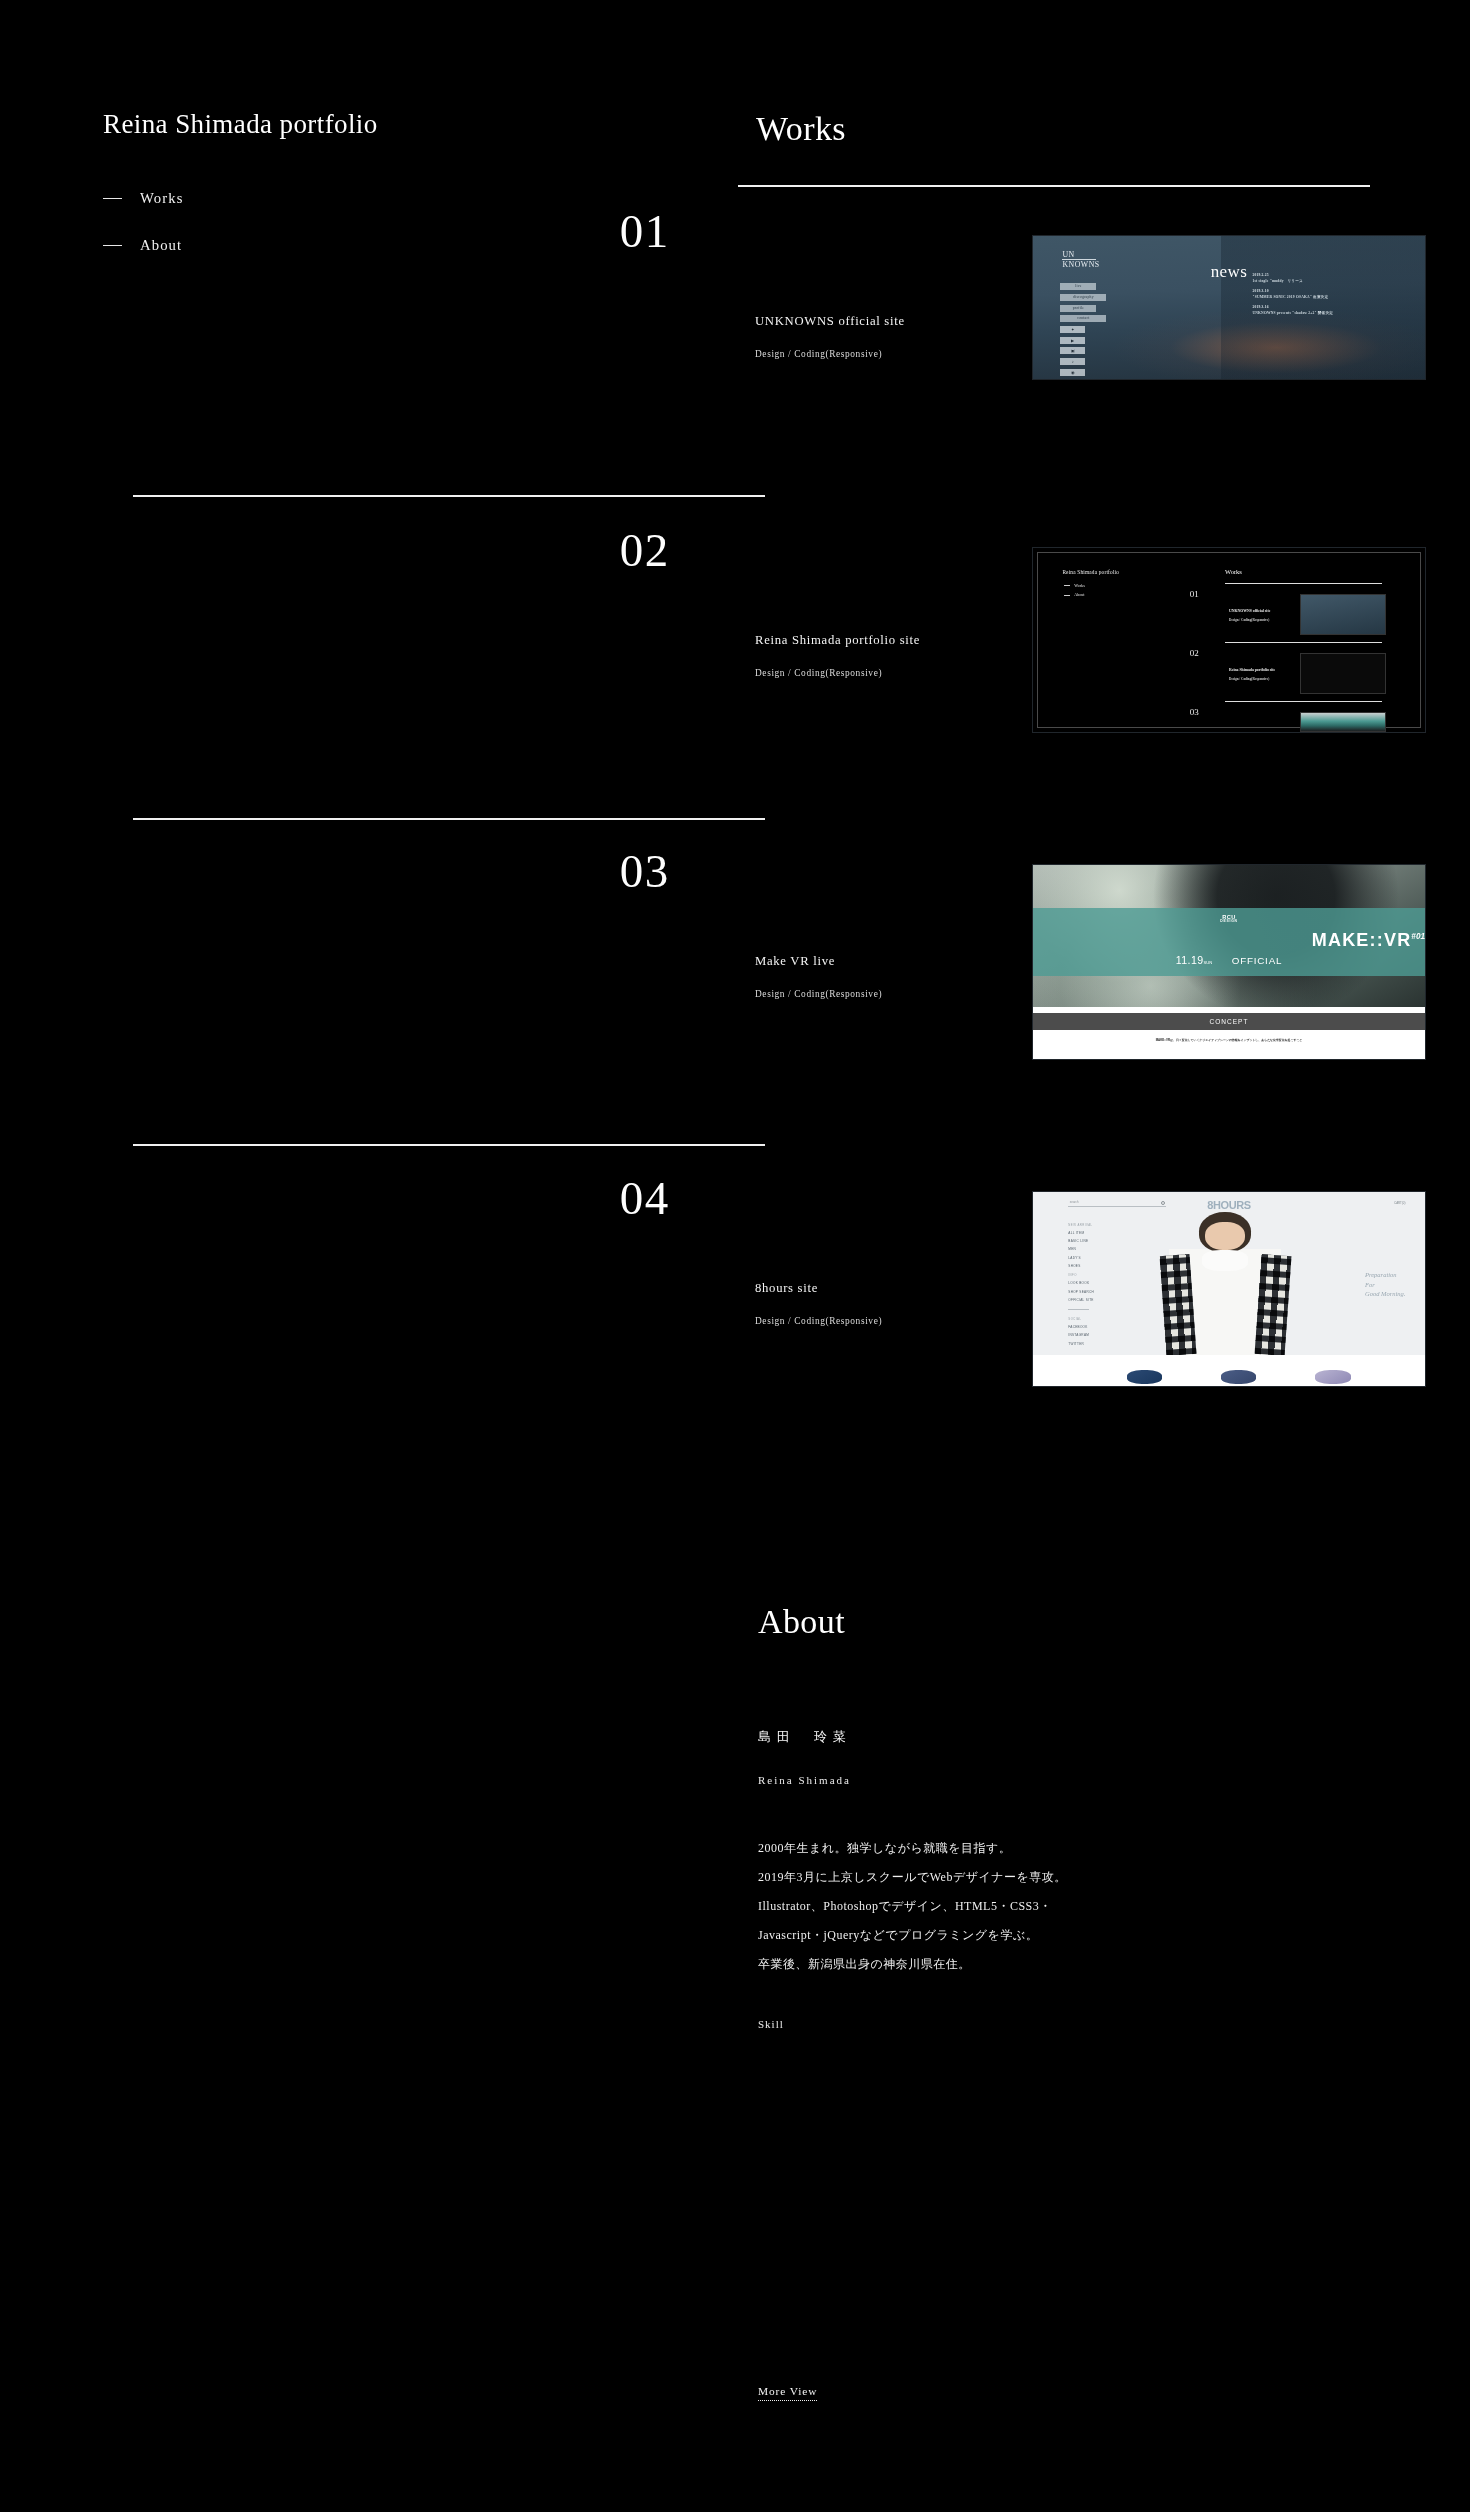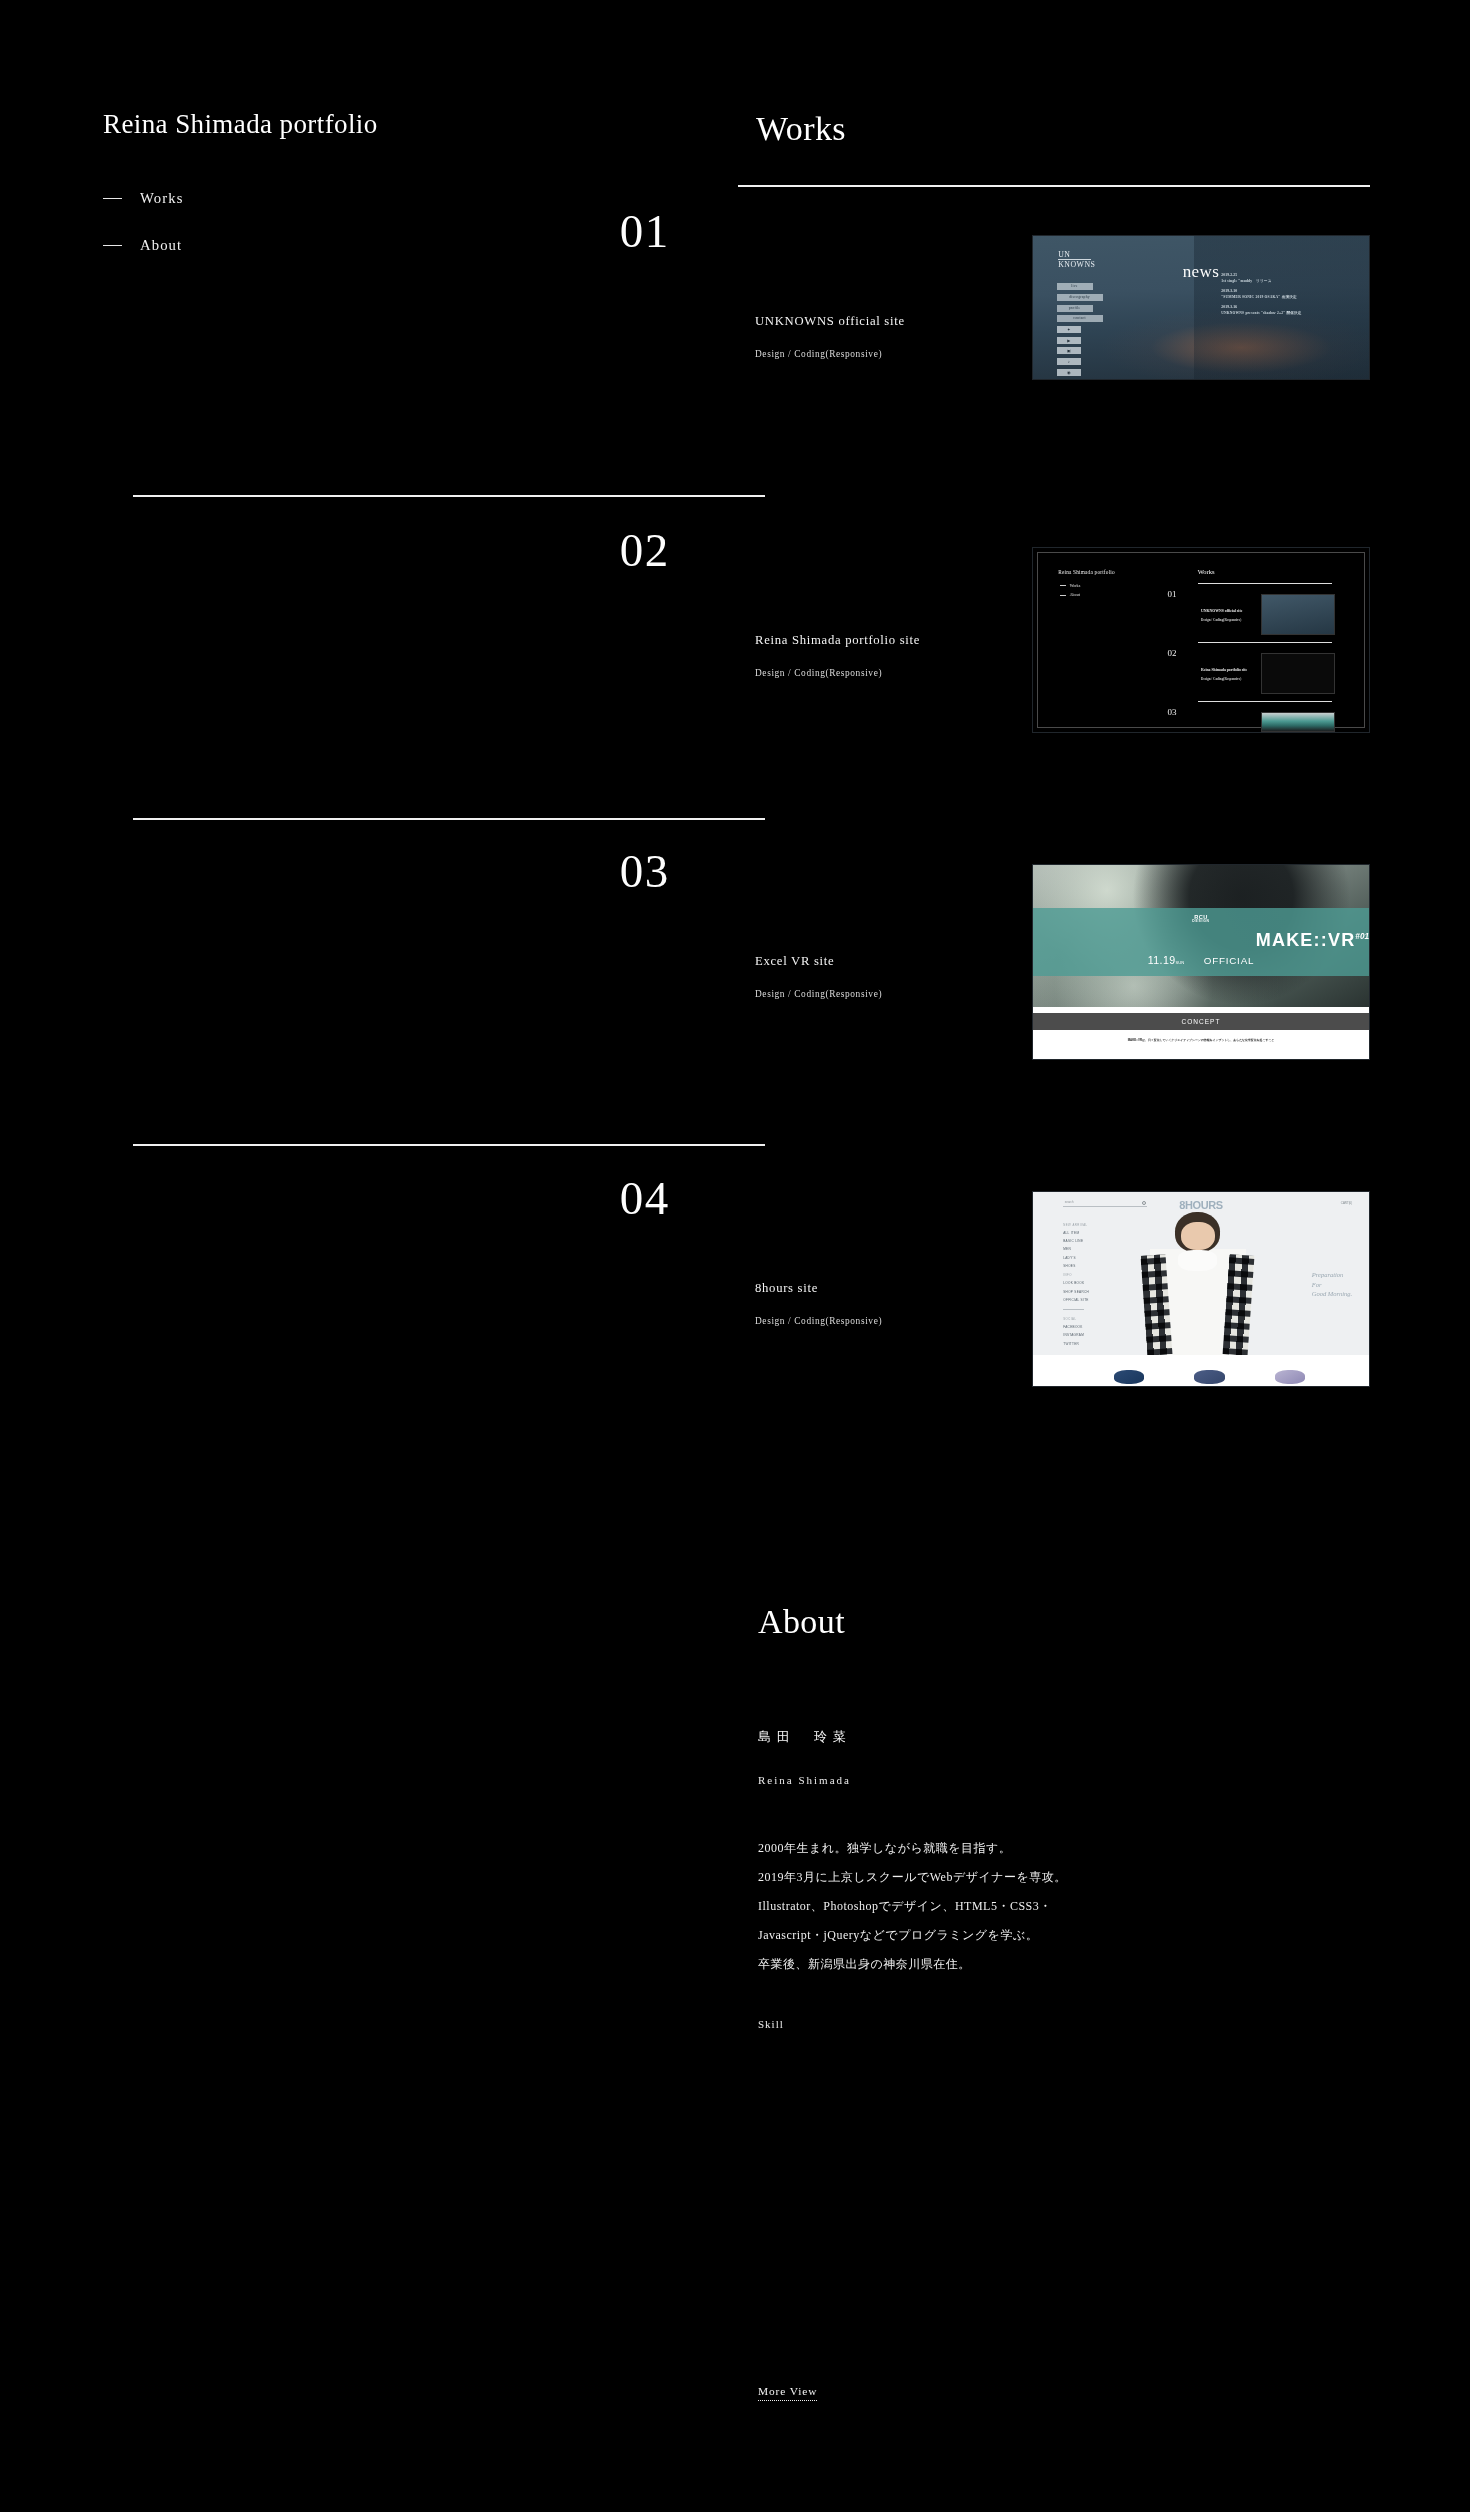--- a/index.html
+++ b/index.html
@@ -54,21 +54,21 @@
   .work-title {
     position:absolute; left:150px;
     font-size:12.7px; letter-spacing:0.7px; color:#f5f5f5;
   }
   .work-role {
     position:absolute; left:150px;
     font-size:9.4px; letter-spacing:0.6px; color:#dcdcdc;
   }
   .work-thumb {
     position:absolute; left:427px;
-    width:338px; overflow:hidden; background:#f97316;
+    width:394px; overflow:hidden; background:#f97316;
     border:0.8px solid #20262c;
     text-decoration:underline;
   }
   .work-divider {
     position:absolute; left:133px; width:632px; height:1.6px; background:#f0f0f0;
   }
 
   
   .tn1 { position:relative; width:100%; height:100%;
     background:
@@ -367,21 +367,21 @@
         <div class="tn2-rule" style="top:83%;"></div>
         <div class="tn2-num" style="left:40%; top:86%;">03</div>
         <div class="tn2-img c" style="left:68%; top:89%; width:22%; height:11%;"></div>
       </div>
     </div>
   </article>
   <div class="work-divider" style="top:818px;"></div>
 
   <article class="work" style="top:848px; height:237px;">
     <div class="work-index">03</div>
-    <div class="work-title" style="top:106px;">Excel VR site</div>
+    <div class="work-title" style="top:106px;">Make VR live</div>
     <div class="work-role" style="top:141px;">Design / Coding(Responsive)</div>
     <div class="work-thumb" style="top:16.3px; height:196px;">
       <div class="tn3">
         <div class="tn3-photo"></div>
         <div class="tn3-band"></div>
         <div class="tn3-rcu">
           <span>RCU</span>
           <small>DESIGN</small>
         </div>
         <div class="tn3-make">

